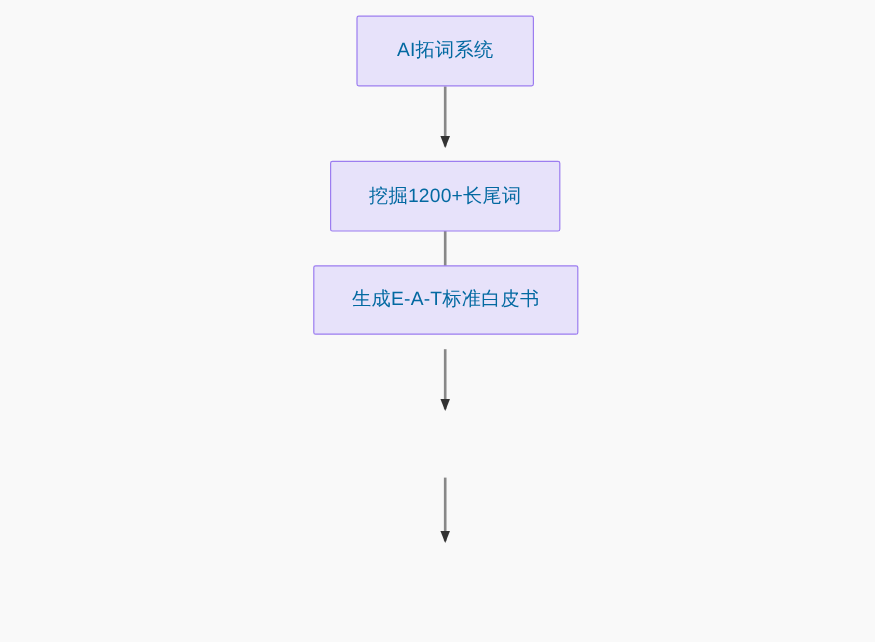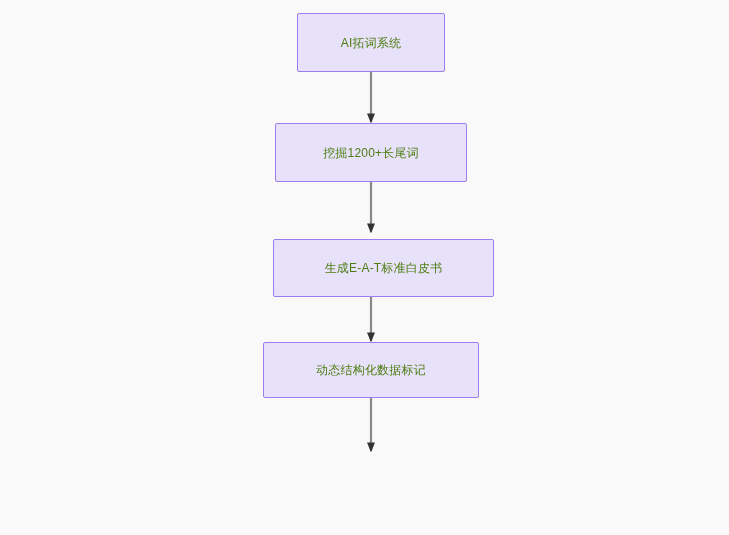--- a/index.html
+++ b/index.html
@@ -28,33 +28,33 @@
   }
   .node {
     position: absolute;
     box-sizing: border-box;
     background: #e7e2fa;
     border: 1.6px solid #9c7df0;
     border-radius: 2px;
     display: flex;
     align-items: center;
     justify-content: center;
-    color: #4d7c0f;
-    font-size: 12px;
+    color: #0369a1;
+    font-size: 16px;
     letter-spacing: 0.2px;
     white-space: nowrap;
   }
   .node-label {
     display: block;
     line-height: 1;
   }
   
   .node-1 { left: 297px; top: 13px;  width: 148px; height: 59px; }
-  .node-2 { left: 275px; top: 123px; width: 192px; height: 59px; }
-  .node-3 { left: 261px; top: 239px; width: 221px; height: 58px; margin-left: 12px; }
+  .node-2 { left: 275px; top: 134px; width: 192px; height: 59px; }
+  .node-3 { left: 261px; top: 221px; width: 221px; height: 58px; }
   .node-4 { left: 263px; top: 342px; width: 216px; height: 56px; }
   .node-5 { left: 252px; top: 452px; width: 237px; height: 53px; }
 </style>
 </head>
 <body>
 
 <div id="flow-canvas">
 
   <svg class="edge-layer" width="729" height="535" viewBox="0 0 729 535" xmlns="http://www.w3.org/2000/svg">
     <defs>
@@ -81,18 +81,15 @@
   </div>
 
   <div class="node node-2">
     <span class="node-label">挖掘1200+长尾词</span>
   </div>
 
   <div class="node node-3">
     <span class="node-label">生成E-A-T标准白皮书</span>
   </div>
 
-  <div class="node node-4">
-    <span class="node-label">动态结构化数据标记</span>
-  </div>
 
 
 </div>
 
 </body></html>

